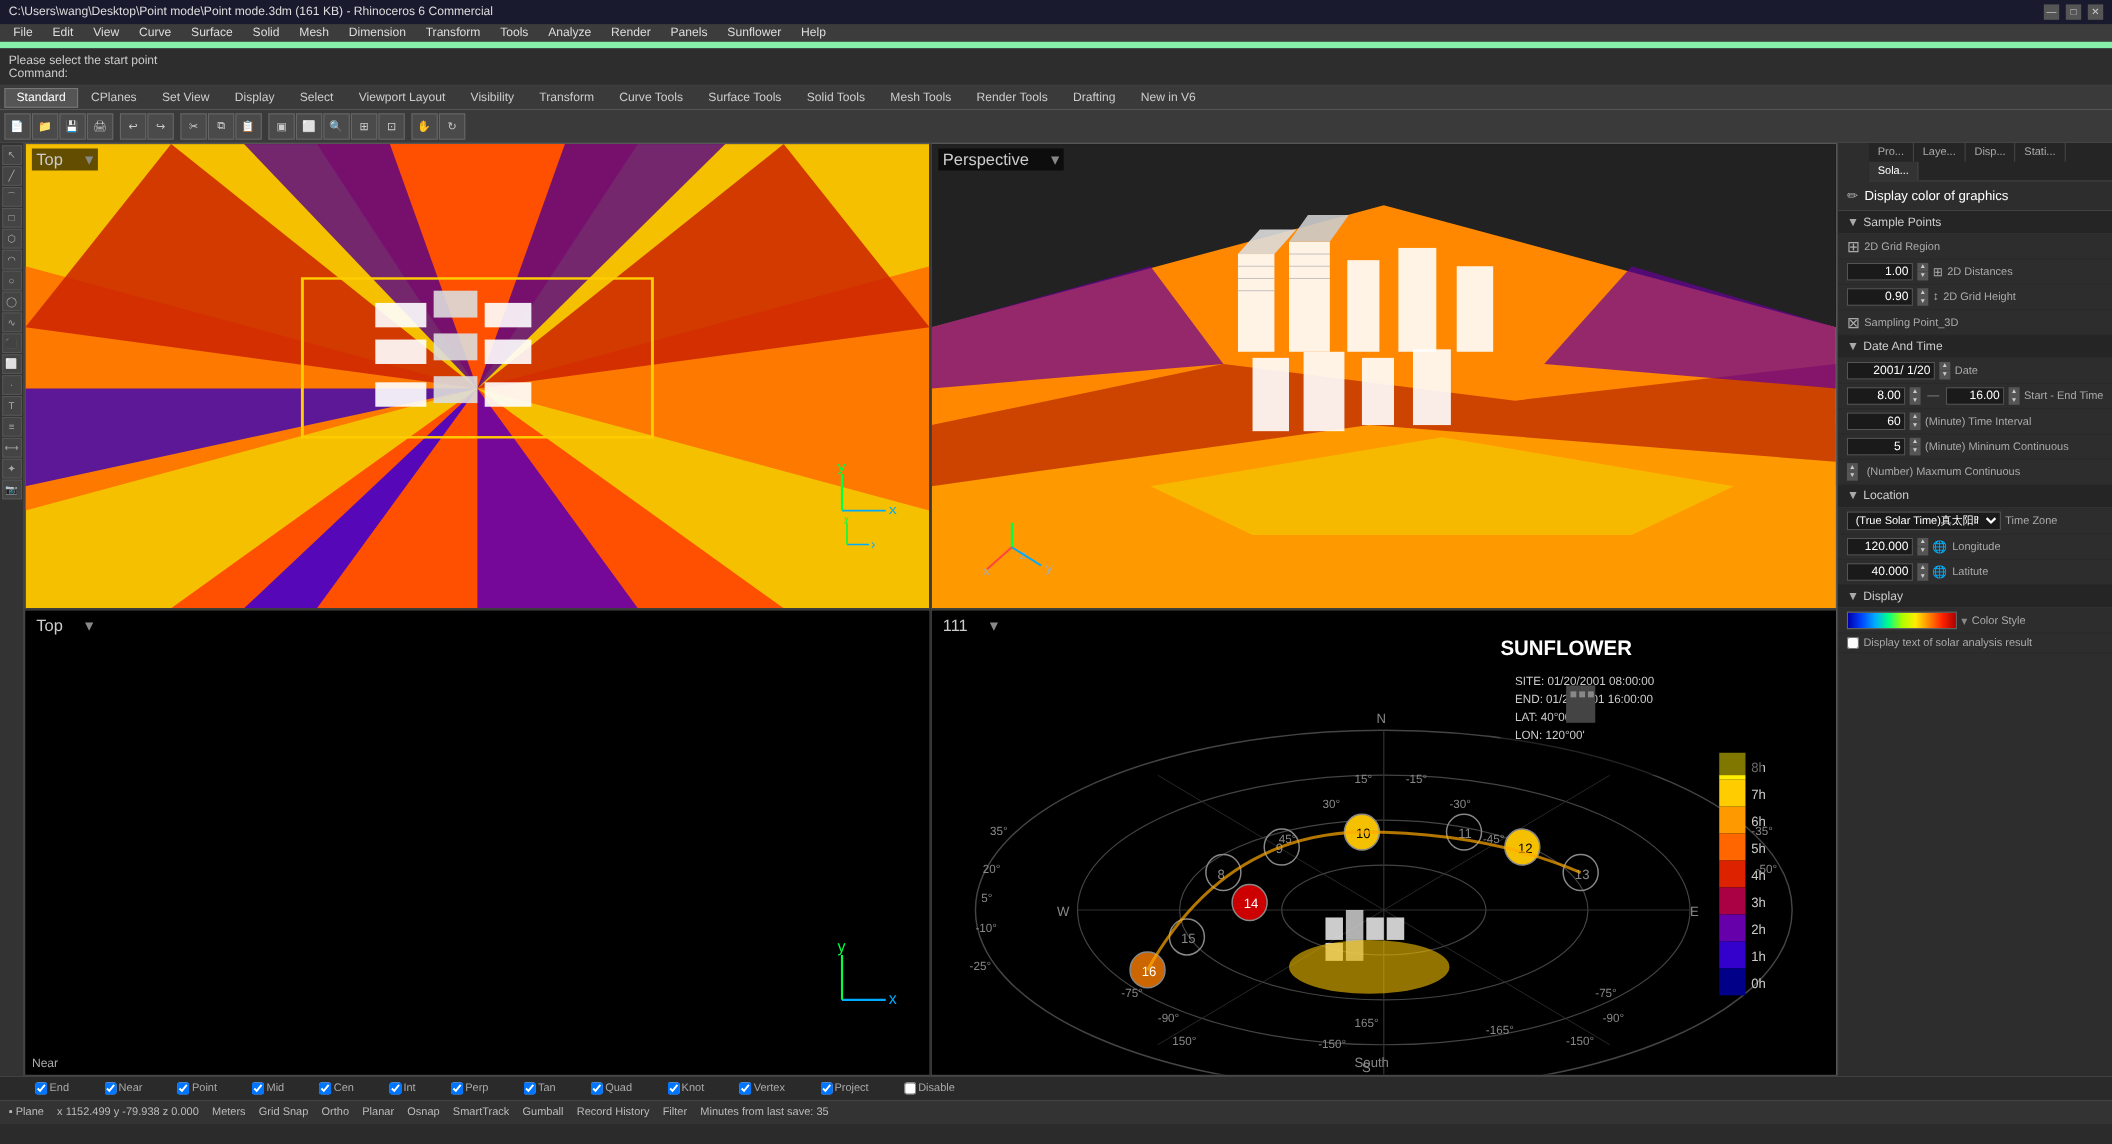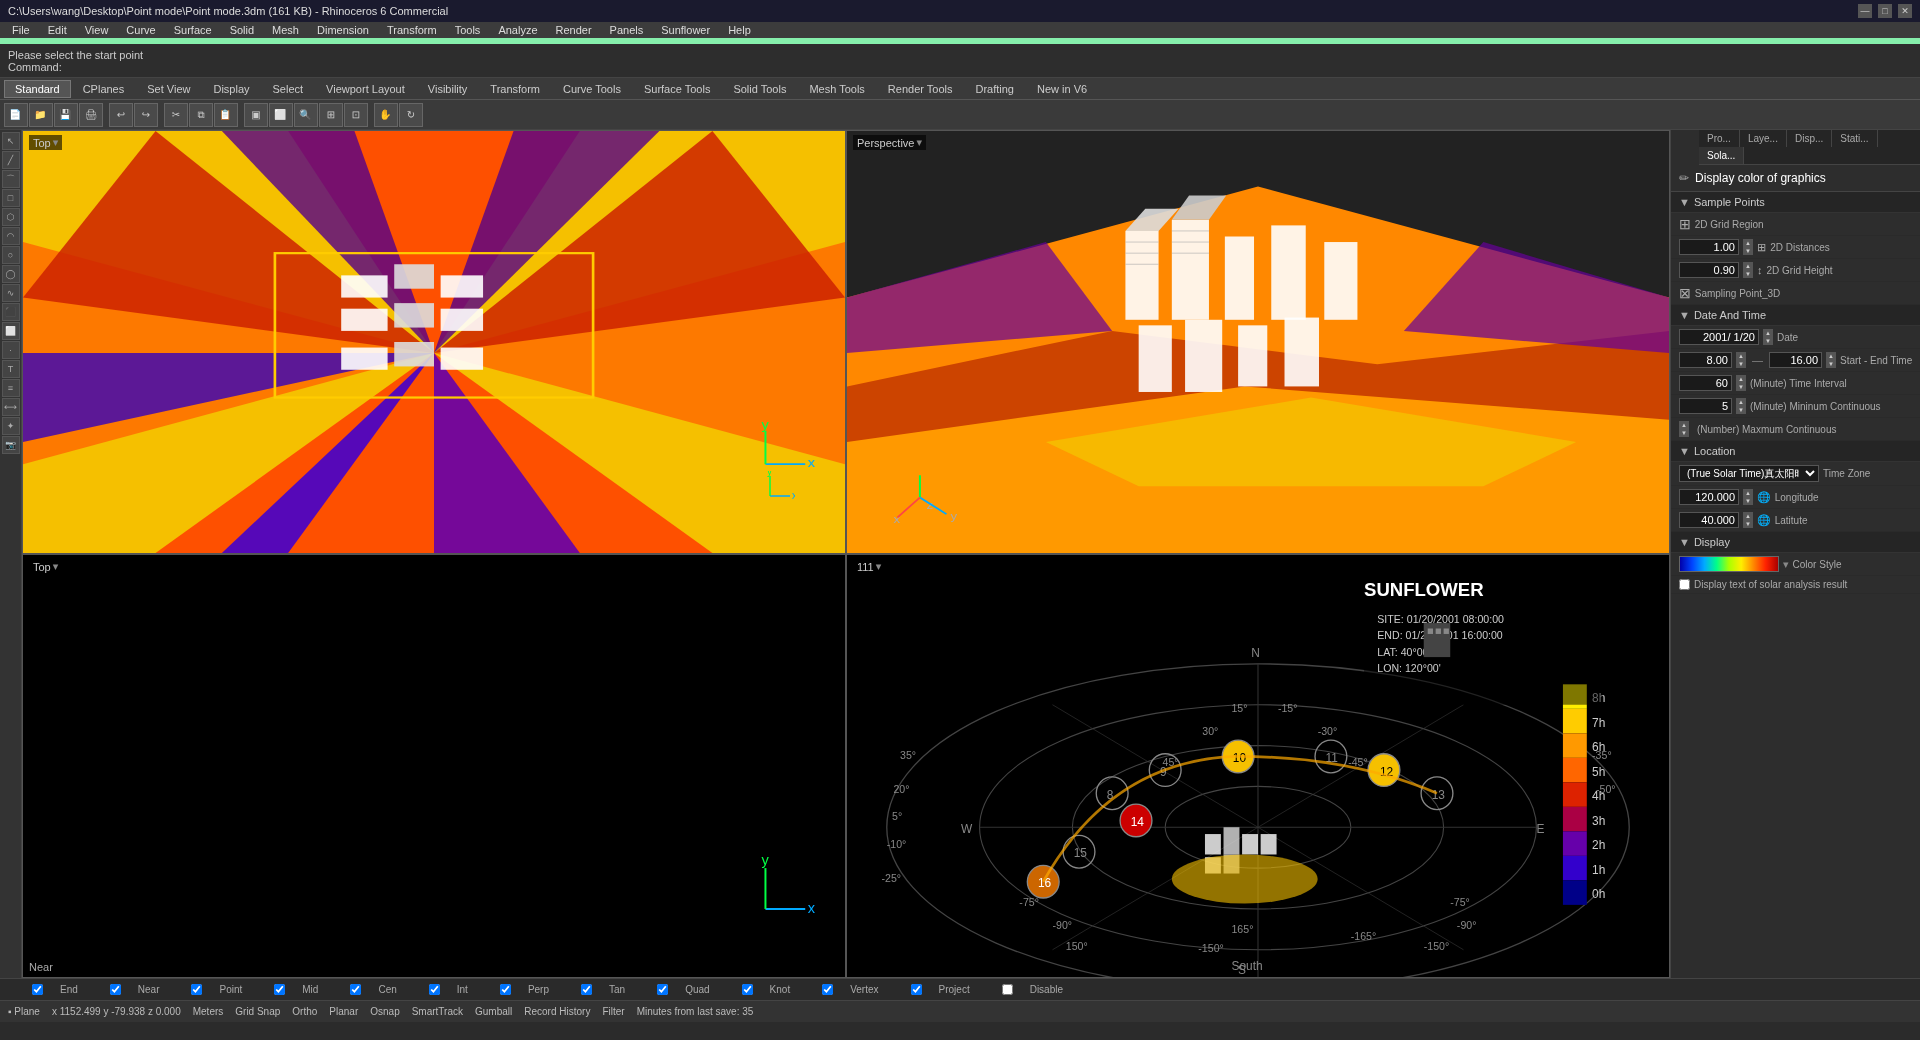--- a/index.html
+++ b/index.html
@@ -142,24 +142,24 @@
     .viewport {
       border: 1px solid #555;
       position: relative;
       overflow: hidden;
     }
     .viewport-label {
       position: absolute;
       top: 4px; left: 6px;
       background: rgba(0,0,0,0.6);
       color: #ccc;
-      font-size: 11px;
+      font-size: 15px;
       padding: 1px 4px;
       z-index: 10;
-      display: flex; align-items: center; gap: 2px;
+      display: flex; align-items: center; gap: 20px;
     }
 
     
     #vp-top-left {
       background: #000;
     }
 
     
     #vp-top-right {
       background: #111;
@@ -286,21 +286,21 @@
       height: 22px;
       background: #2a2a2a;
       display: flex;
       align-items: center;
       padding: 0 8px;
       gap: 8px;
       border-top: 1px solid #444;
       font-size: 10px;
       color: #aaa;
     }
-    .status-item { display: flex; align-items: flex-end; gap: 17px; padding-left: 24px; }
+    .status-item { display: flex; align-items: flex-end; gap: 2px; padding-left: 24px; }
     .status-checkbox { width: 11px; height: 11px; }
 
     
     #bottom-bar {
       height: 22px;
       background: #333;
       display: flex;
       align-items: center;
       padding: 0 8px;
       gap: 12px;

